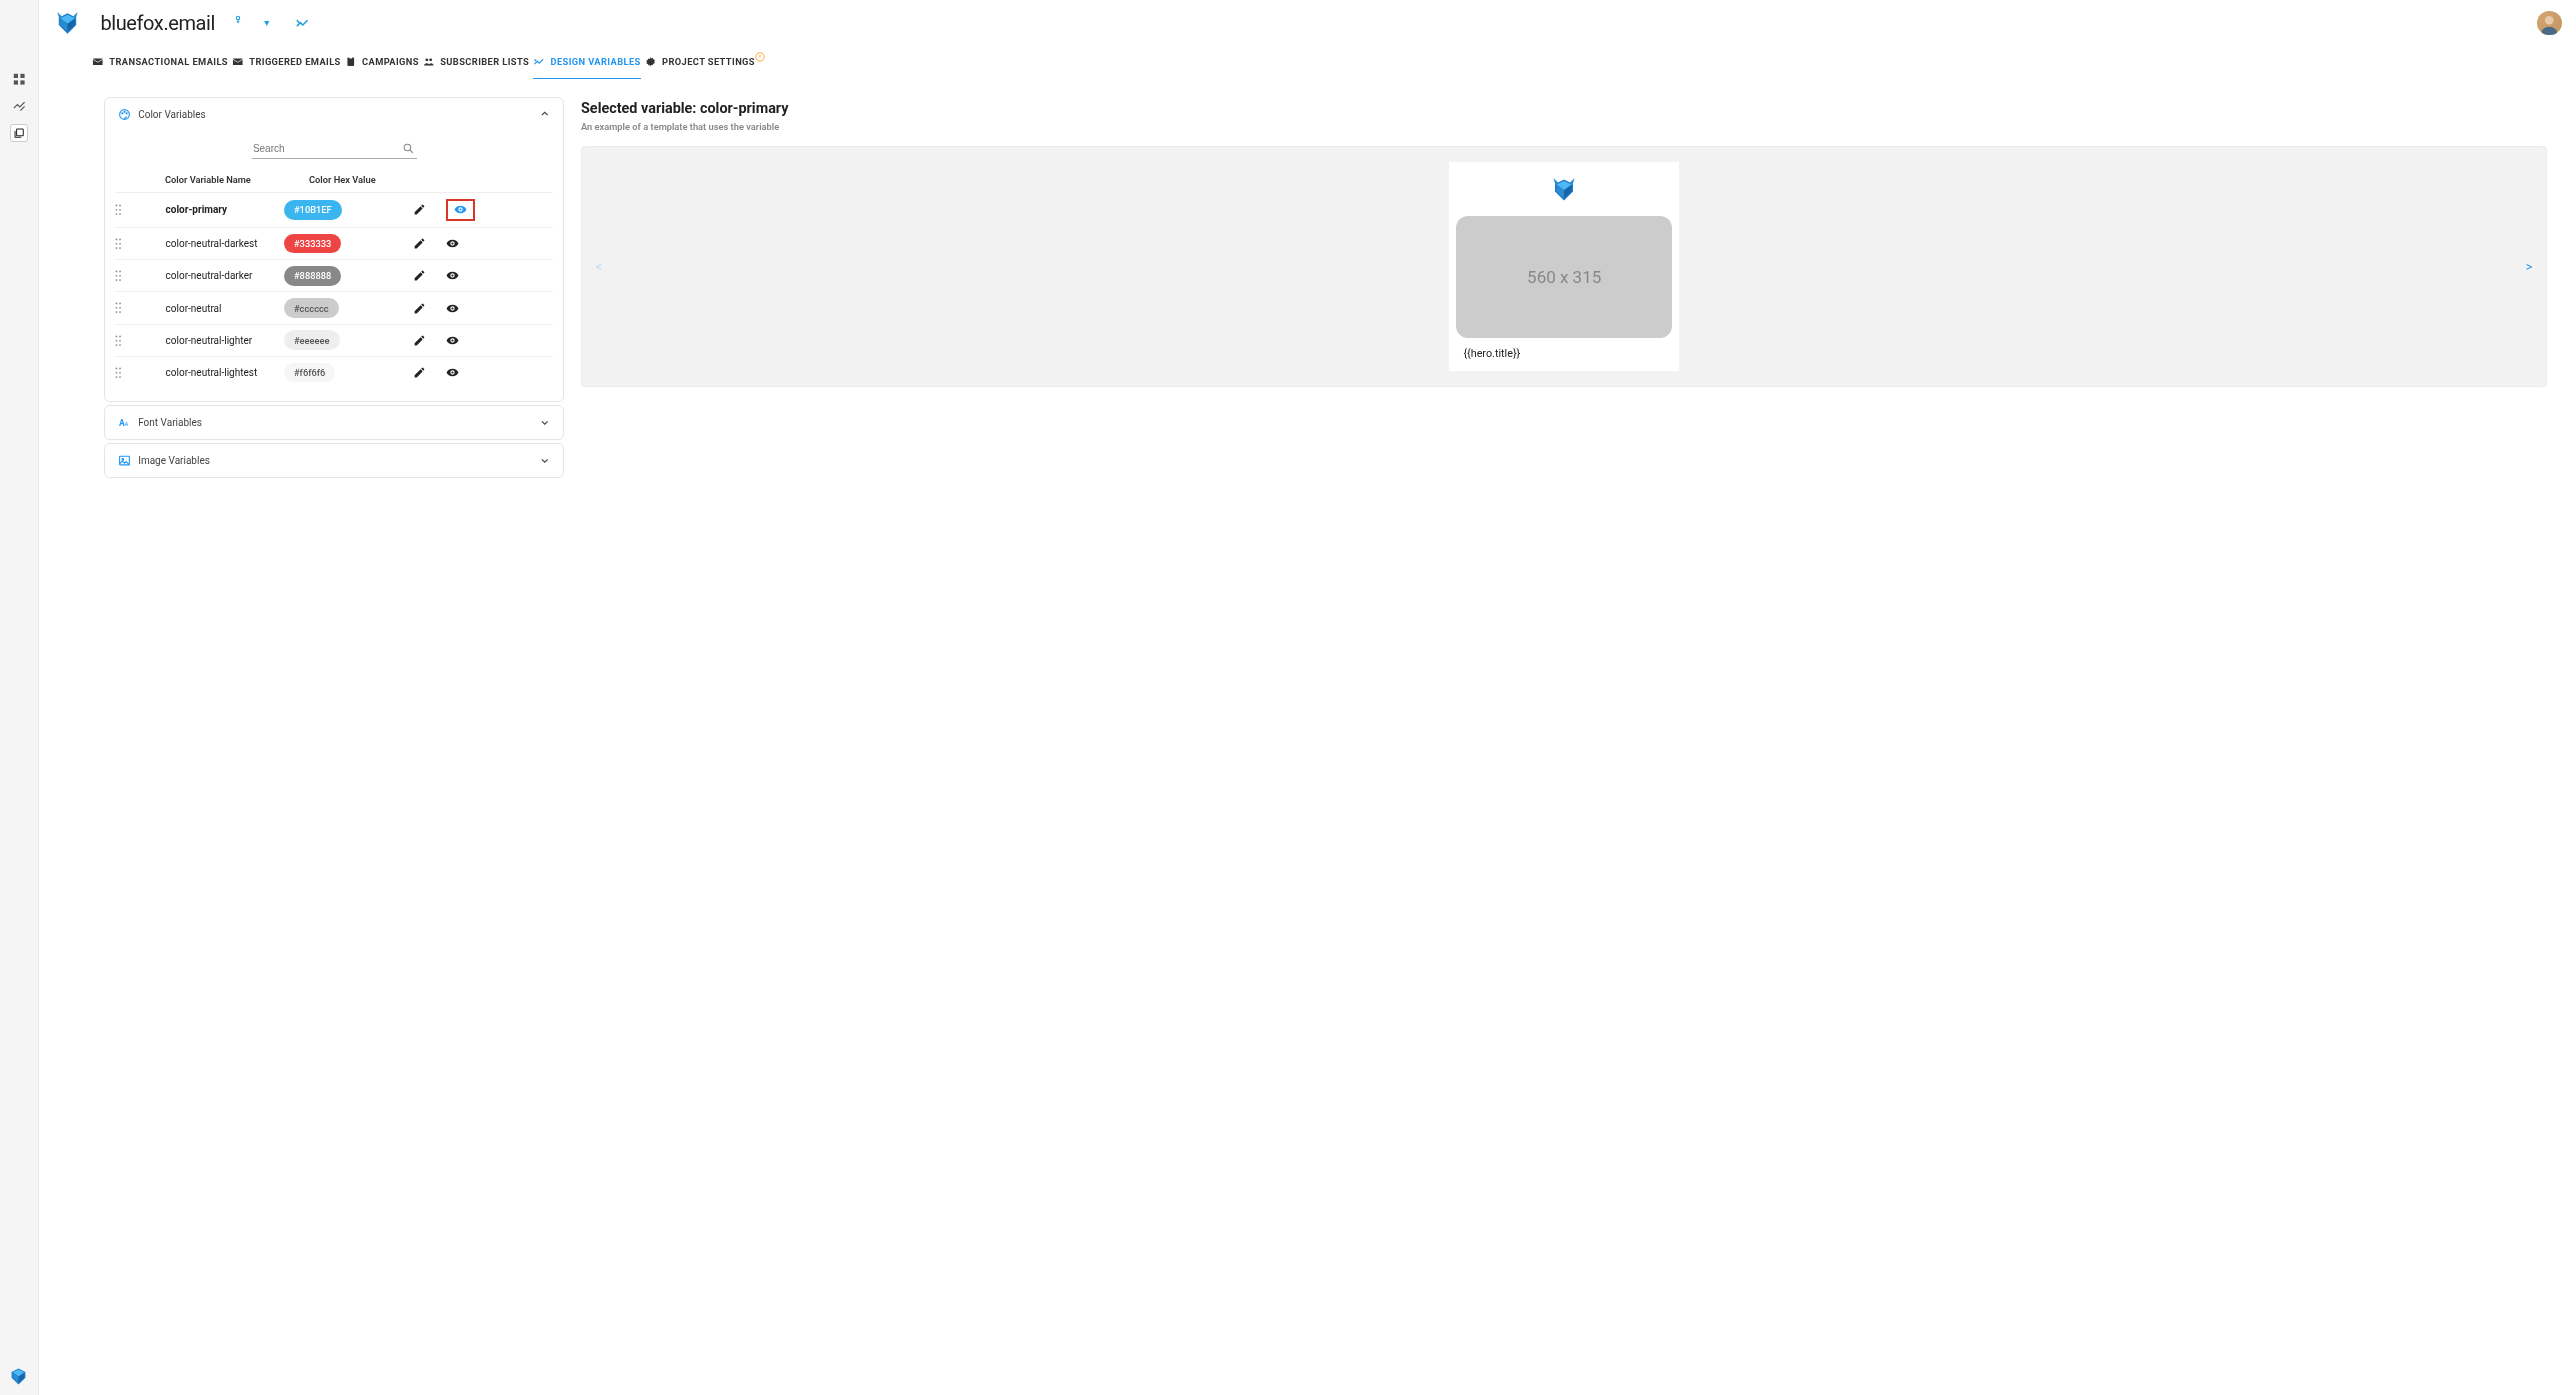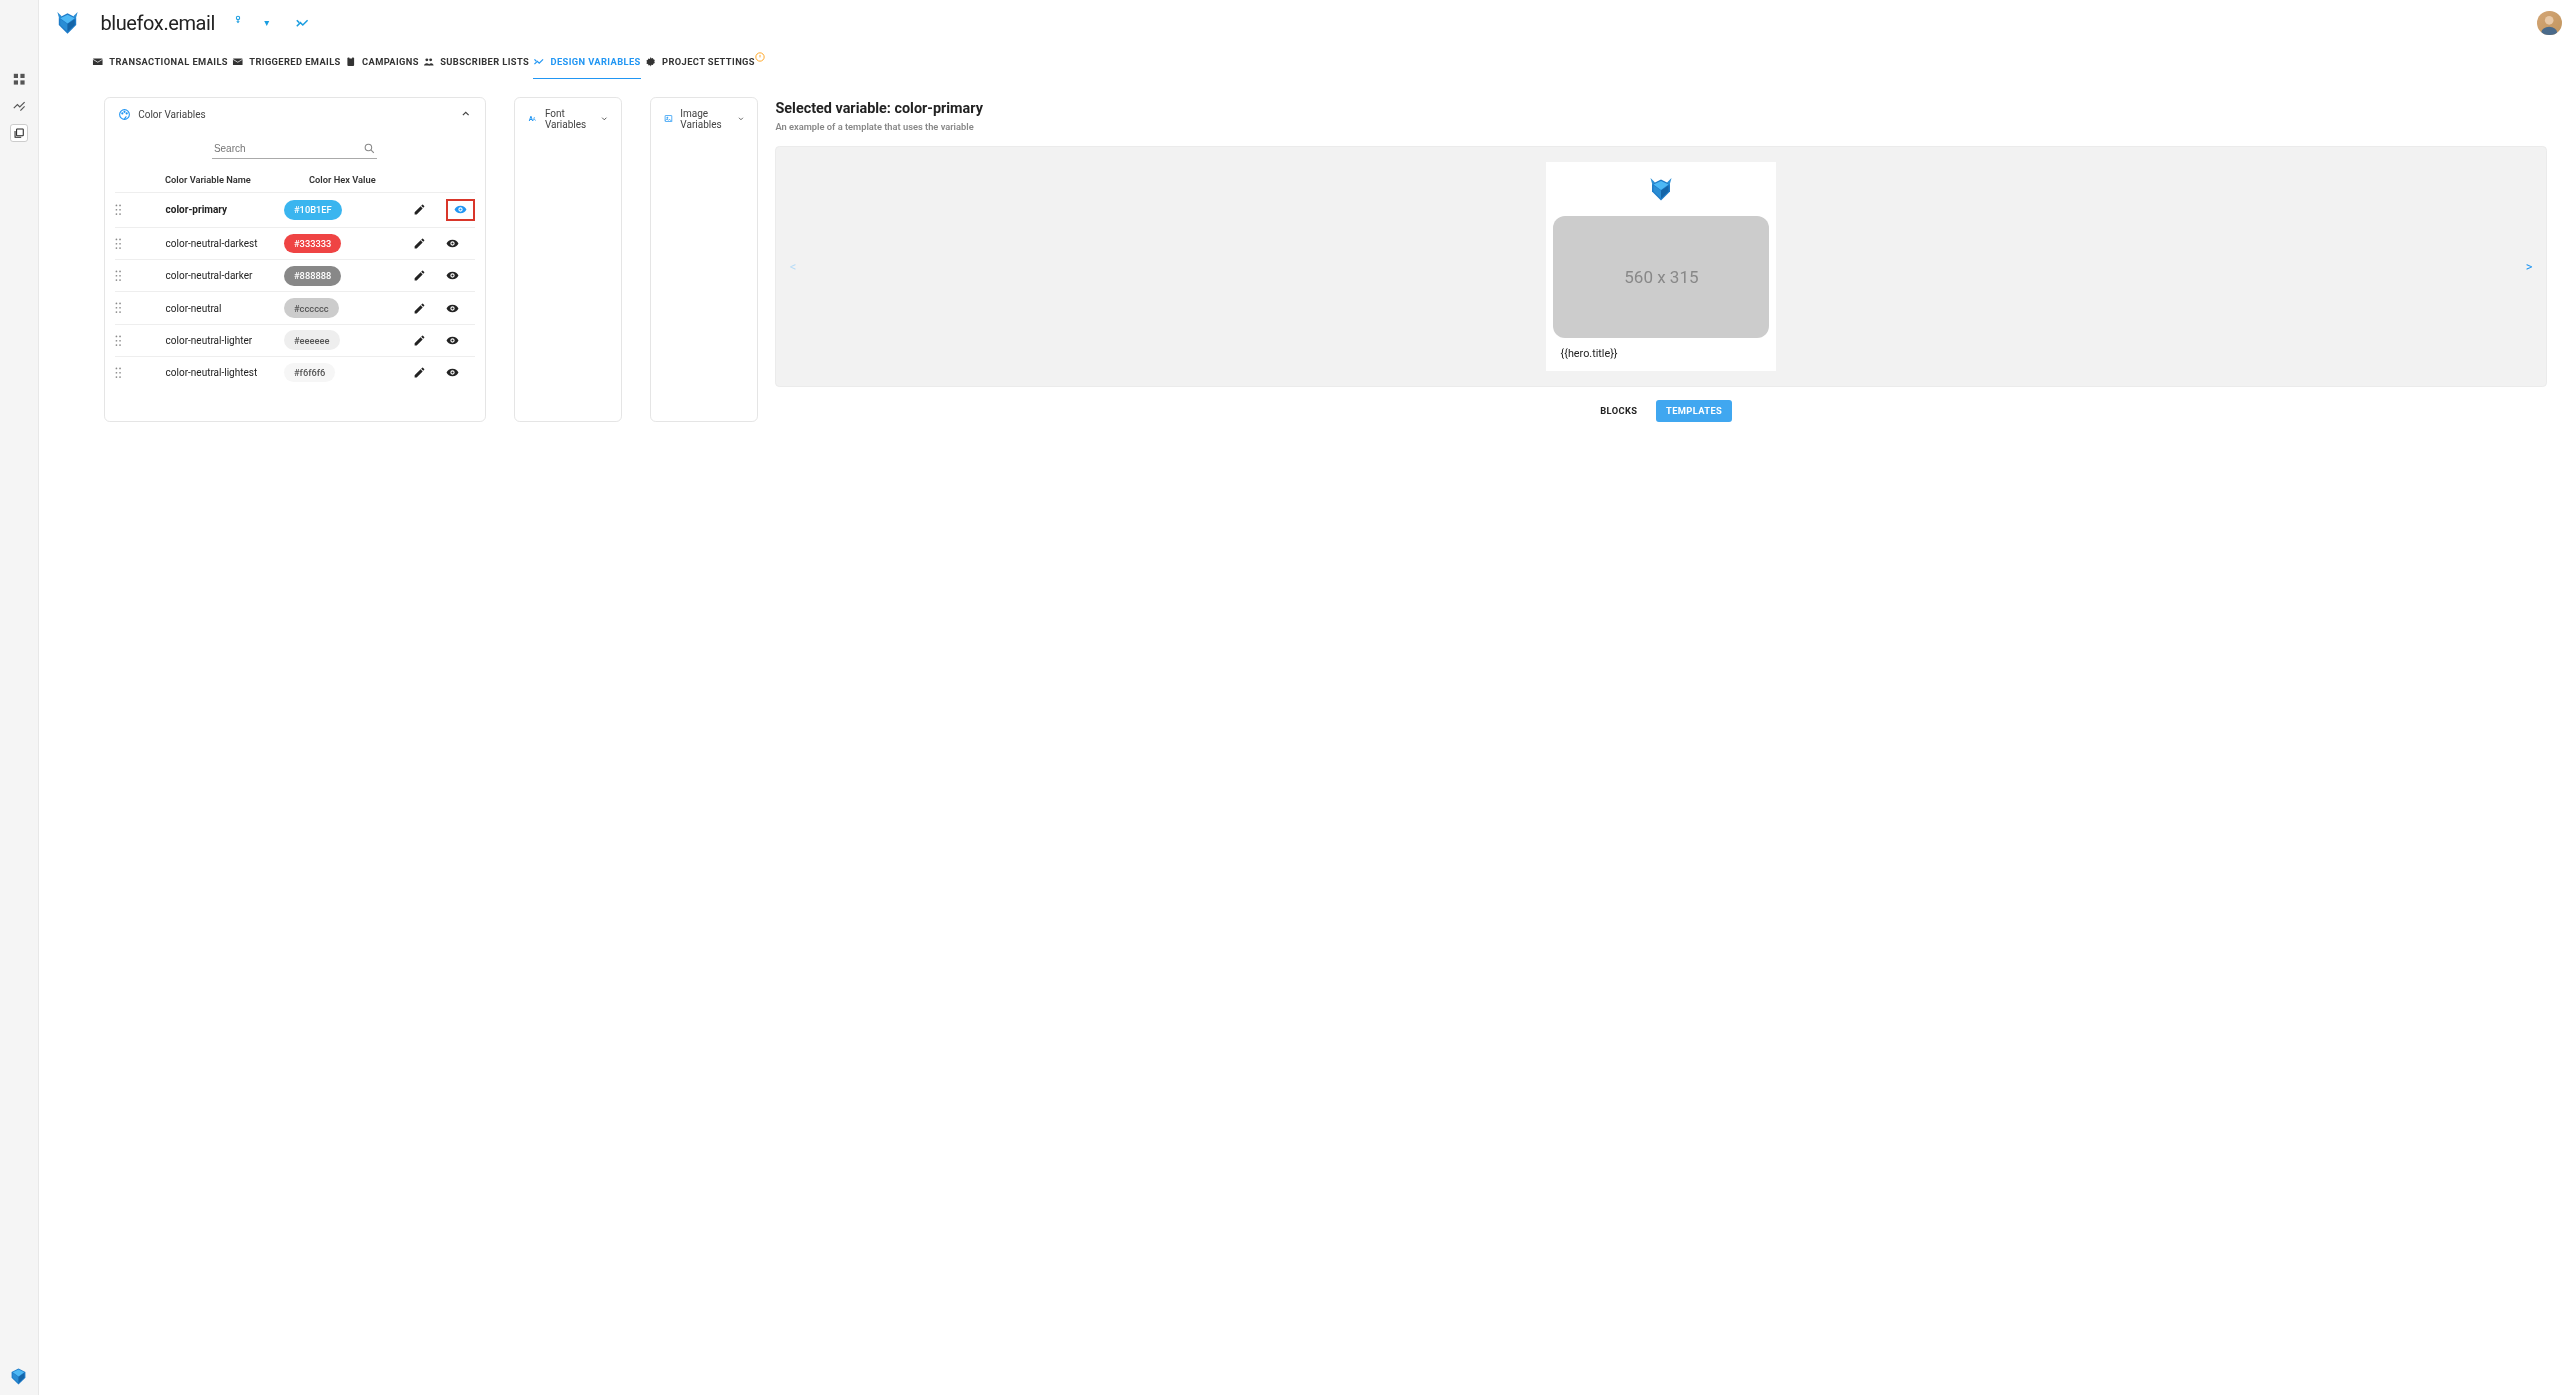--- a/index.html
+++ b/index.html
@@ -73,21 +73,21 @@
   position: relative;
 }
 .tab.active { color: #2196f3; border-bottom-color: #2196f3; }
 .tab-icon { width: 11.5px; height: 11.5px; }
 .tab .warn { position: absolute; right: -10px; top: 5.8px; color: #ff9800; }
 .content {
   display: flex;
   gap: 17px;
   padding: 17px 29px 17px 65px;
 }
-.left-col { flex: 0 0 460px; display: flex; flex-direction: row; gap: 28px; }
+.left-col { flex: 0 0 460px; display: flex; flex-direction: column; gap: 3px; }
 .card {
   border: 0.7px solid #e5e5e5;
   border-radius: 5.8px;
   background: #fff;
 }
 .card-header {
   display: flex;
   align-items: center;
   padding: 10px 13px;
   gap: 7.2px;
@@ -554,24 +554,20 @@
                 <polygon points="15,10 30,25 22,35" fill="#2a8dd4"></polygon>
                 <polygon points="85,10 78,35 70,25" fill="#2a8dd4"></polygon>
               </svg>
               <div class="ph-img">560 x 315</div>
               <div class="hero-title">{{hero.title}}</div>
             </div>
           </div>
           <div class="nav-arrow right">&gt;</div>
         </div>
 
-        <div class="toggle-row">
-          <div class="toggle">BLOCKS</div>
-          <div class="toggle active">TEMPLATES</div>
-        </div>
       </div>
     </div>
   </div>
 </div>
 
 <svg class="footer-logo" viewBox="0 0 100 100">
   <polygon points="50,15 80,30 80,55 50,85 20,55 20,30" fill="#1e7bc8"></polygon>
   <polygon points="50,20 75,32 50,50 25,32" fill="#4db8f5"></polygon>
   <polygon points="25,35 50,52 50,78 25,55" fill="#2a8dd4"></polygon>
   <polygon points="75,35 75,55 50,78 50,52" fill="#1565a8"></polygon>

